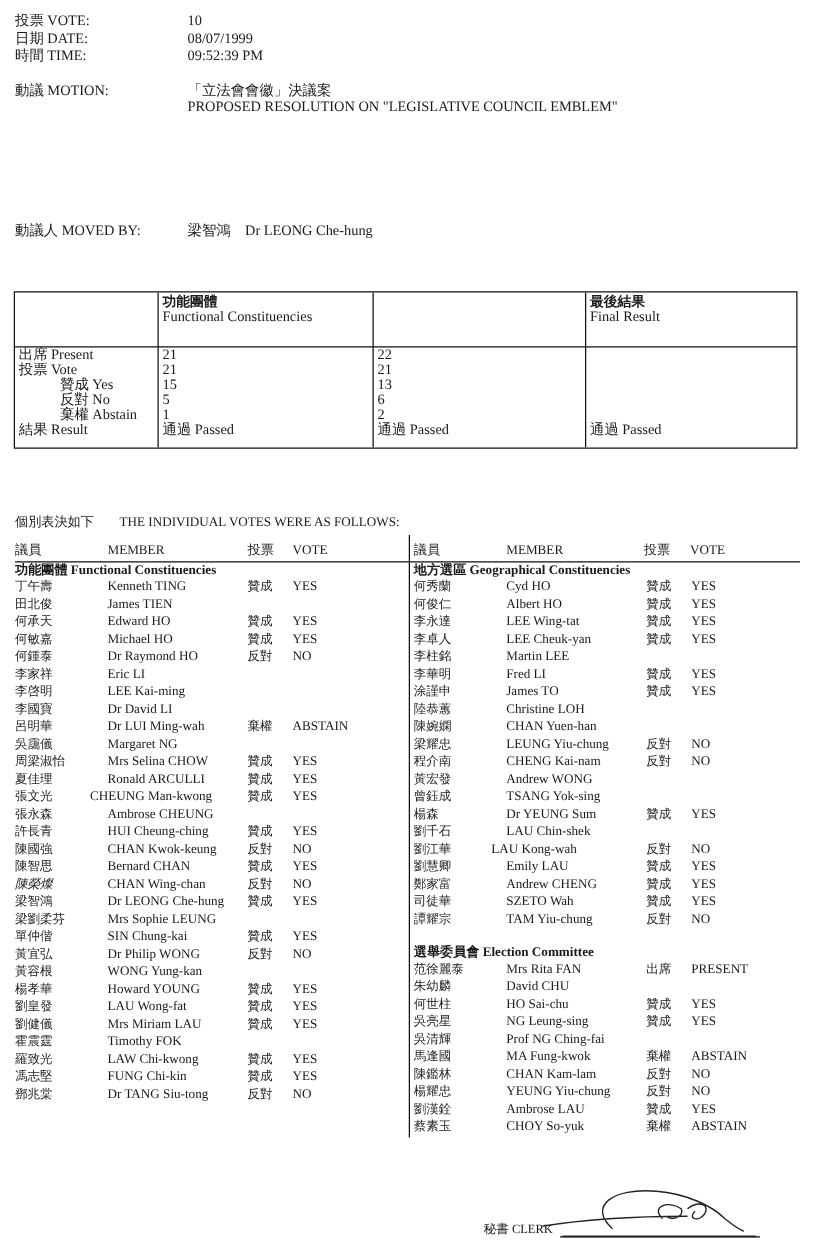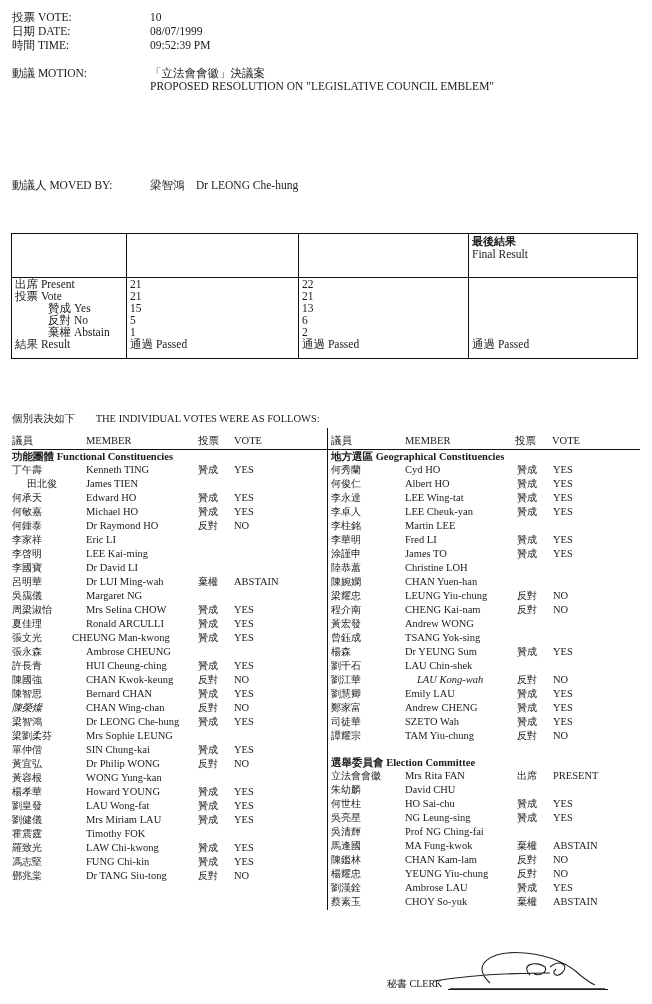--- a/index.html
+++ b/index.html
@@ -61,20 +61,24 @@
   <span class="hdr-label">動議人 MOVED BY:</span>
   <span class="hdr-val" style="white-space:pre;">梁智鴻    Dr LEONG Che-hung</span>
 </div>
 
 <div class="sum-table">
   <div class="sum-col-div" style="left:114px;"></div>
   <div class="sum-col-div" style="left:286px;"></div>
   <div class="sum-col-div" style="left:456px;"></div>
   <div class="sum-head-div"></div>
 
+  <div class="sum-head" style="left:118px;">
+    <div class="zh">功能團體</div>
+    <div>Functional Constituencies</div>
+  </div>
   <div class="sum-head" style="left:460px;">
     <div class="zh">最後結果</div>
     <div>Final Result</div>
   </div>
 
   <div class="sum-cell" style="left:3px; top:45px;">出席 Present</div>
   <div class="sum-cell" style="left:3px; top:57px;">投票 Vote</div>
   <div class="sum-cell" style="left:36px; top:69px;">贊成 Yes</div>
   <div class="sum-cell" style="left:36px; top:81px;">反對 No</div>
   <div class="sum-cell" style="left:36px; top:93px;">棄權 Abstain</div>
@@ -117,21 +121,21 @@
 
 <div class="section-title" style="left:12px; top:450px;">功能團體 Functional Constituencies</div>
 <div id="func-list">
     <div class="member-row" style="left: 12px; top: 463px; width: 300px;">
       <span class="c-zh" style="left: 0px;">丁午壽</span>
       <span style="left: 74px;">Kenneth TING</span>
       <span class="c-zh" style="left: 186px;">贊成</span>
       <span style="left: 222px;">YES</span>
     </div>
     <div class="member-row" style="left: 12px; top: 477px; width: 300px;">
-      <span class="c-zh" style="left: 0px; margin-left: 15px;">田北俊</span>
+      <span class="c-zh" style="left: 0px;">田北俊</span>
       <span style="left: 74px;">James TIEN</span>
       <span class="c-zh" style="left: 186px;"></span>
       <span style="left: 222px;"></span>
     </div>
     <div class="member-row" style="left: 12px; top: 491px; width: 300px;">
       <span class="c-zh" style="left: 0px;">何承天</span>
       <span style="left: 74px;">Edward HO</span>
       <span class="c-zh" style="left: 186px;">贊成</span>
       <span style="left: 222px;">YES</span>
     </div>
@@ -386,21 +390,21 @@
       <span style="left: 222px;">YES</span>
     </div>
     <div class="member-row" style="left: 331px; top: 659px; width: 300px;">
       <span class="c-zh" style="left: 0px;">劉千石</span>
       <span style="left: 74px;">LAU Chin-shek</span>
       <span class="c-zh" style="left: 186px;"></span>
       <span style="left: 222px;"></span>
     </div>
     <div class="member-row" style="left: 331px; top: 673px; width: 300px;">
       <span class="c-zh" style="left: 0px;">劉江華</span>
-      <span style="left: 86px; font-style: italic;">LAU Kong-wah</span>
+      <span style="left: 62px;">LAU Kong-wah</span>
       <span class="c-zh" style="left: 186px;">反對</span>
       <span style="left: 222px;">NO</span>
     </div>
     <div class="member-row" style="left: 331px; top: 687px; width: 300px;">
       <span class="c-zh" style="left: 0px;">劉慧卿</span>
       <span style="left: 74px;">Emily LAU</span>
       <span class="c-zh" style="left: 186px;">贊成</span>
       <span style="left: 222px;">YES</span>
     </div>
     <div class="member-row" style="left: 331px; top: 701px; width: 300px;">
@@ -419,21 +423,21 @@
       <span class="c-zh" style="left: 0px;">譚耀宗</span>
       <span style="left: 74px;">TAM Yiu-chung</span>
       <span class="c-zh" style="left: 186px;">反對</span>
       <span style="left: 222px;">NO</span>
     </div>
   </div>
 
 <div class="section-title" style="left:331px; top:756px;">選舉委員會 Election Committee</div>
 <div id="elec-list">
     <div class="member-row" style="left: 331px; top: 769px; width: 300px;">
-      <span class="c-zh" style="left: 0px;">立法會會徽</span>
+      <span class="c-zh" style="left: 0px;">范徐麗泰</span>
       <span style="left: 74px;">Mrs Rita FAN</span>
       <span class="c-zh" style="left: 186px;">出席</span>
       <span style="left: 222px;">PRESENT</span>
     </div>
     <div class="member-row" style="left: 331px; top: 783px; width: 300px;">
       <span class="c-zh" style="left: 0px;">朱幼麟</span>
       <span style="left: 74px;">David CHU</span>
       <span class="c-zh" style="left: 186px;"></span>
       <span style="left: 222px;"></span>
     </div>

